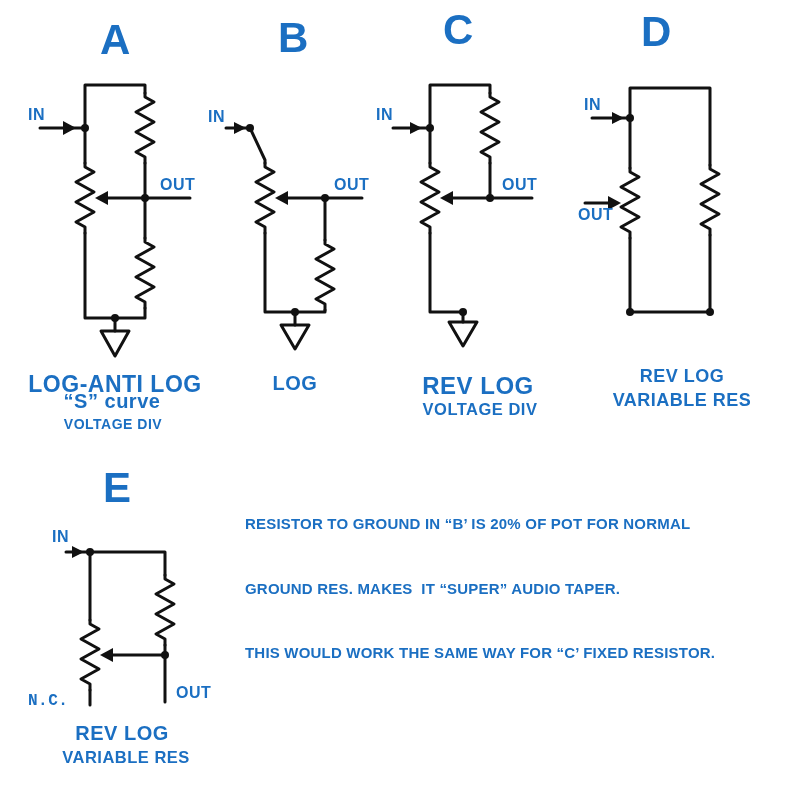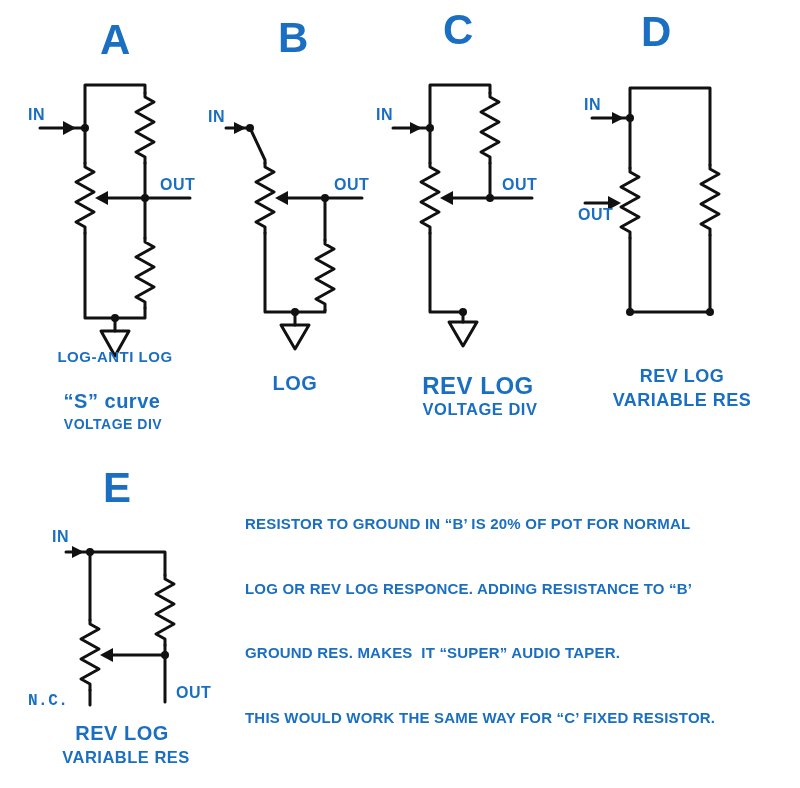--- a/index.html
+++ b/index.html
@@ -96,39 +96,38 @@
   <div class="lbl pin" style="left:208px; top:108px;">IN</div>
   <div class="lbl pin" style="left:334px; top:176px;">OUT</div>
   <div class="lbl pin" style="left:376px; top:106px;">IN</div>
   <div class="lbl pin" style="left:502px; top:176px;">OUT</div>
   <div class="lbl pin" style="left:584px; top:96px;">IN</div>
   <div class="lbl pin" style="left:578px; top:206px;">OUT</div>
   <div class="lbl pin" style="left:52px;  top:528px;">IN</div>
   <div class="lbl pin" style="left:176px; top:684px;">OUT</div>
   <div class="lbl pin" style="left:28px;  top:692px;font-family:Liberation Mono, monospace;">N.C.</div>
 
-  <div class="lbl cap" style="left:115px; top:348px; font-size:15px;">LOG-ANTI LOG</div>
+  <div class="lbl cap" style="left:115px; top:371px; font-size:23px;">LOG-ANTI LOG</div>
   <div class="lbl cap" style="left:112px; top:390px; font-size:20px;">“S” curve</div>
   <div class="lbl cap" style="left:113px; top:416px; font-size:14px;">VOLTAGE DIV</div>
 
   <div class="lbl cap" style="left:295px; top:372px; font-size:20px;">LOG</div>
 
   <div class="lbl cap" style="left:478px; top:372px; font-size:24px;">REV LOG</div>
   <div class="lbl cap" style="left:480px; top:400px; font-size:16.5px;">VOLTAGE DIV</div>
 
   <div class="lbl cap" style="left:682px; top:366px; font-size:18px;">REV LOG</div>
   <div class="lbl cap" style="left:682px; top:390px; font-size:18px;">VARIABLE RES</div>
 
   <div class="lbl cap" style="left:122px; top:722px; font-size:20px;">REV LOG</div>
   <div class="lbl cap" style="left:126px; top:748px; font-size:16.5px;">VARIABLE RES</div>
 
   <div class="notes">
     <div class="para1">
       <div>RESISTOR TO GROUND IN “B’ IS 20% OF POT FOR NORMAL</div>
-      <div>LOG OR REV LOG RESPONCE. ADDING RESISTANCE TO “B’</div>
       <div>GROUND RES. MAKES  IT “SUPER” AUDIO TAPER.</div>
       <div>THIS WOULD WORK THE SAME WAY FOR “C’ FIXED RESISTOR.</div>
       
     </div>
 
   </div>
 
 </div>
 
 </body></html>

